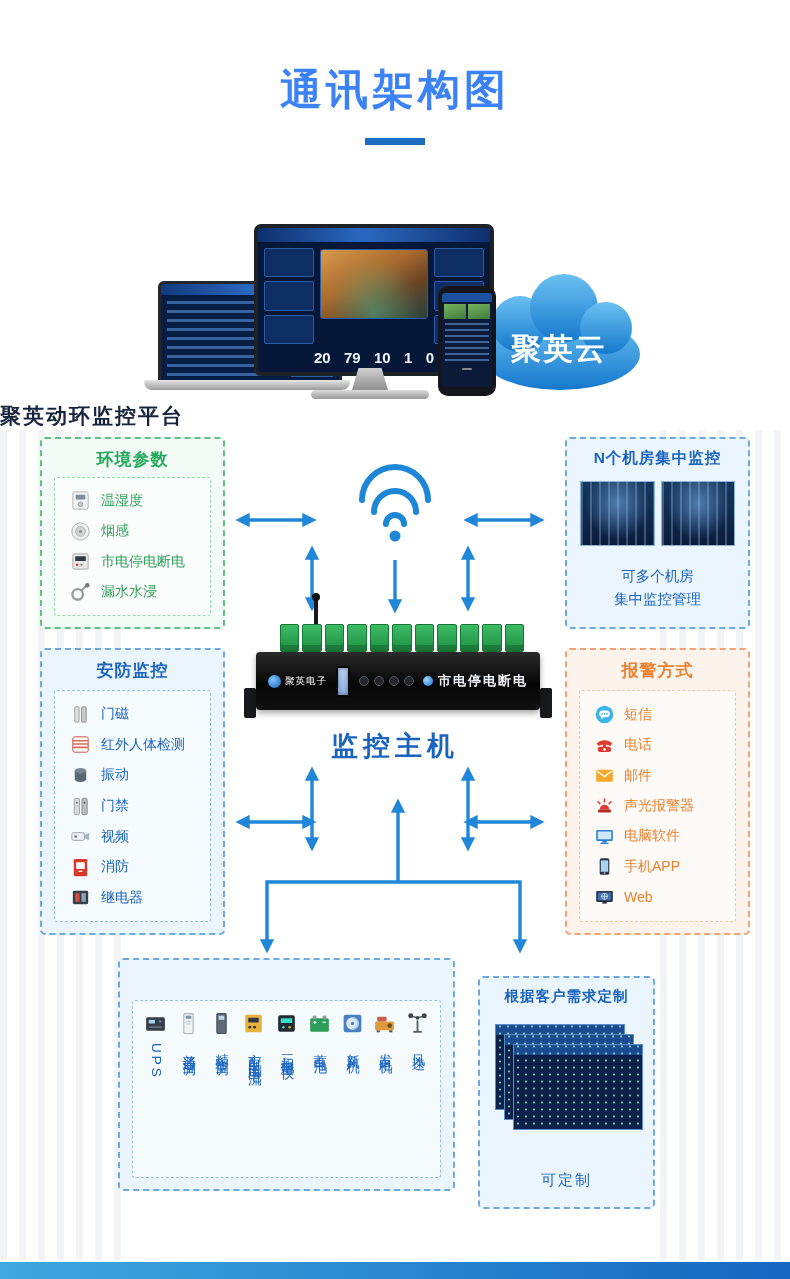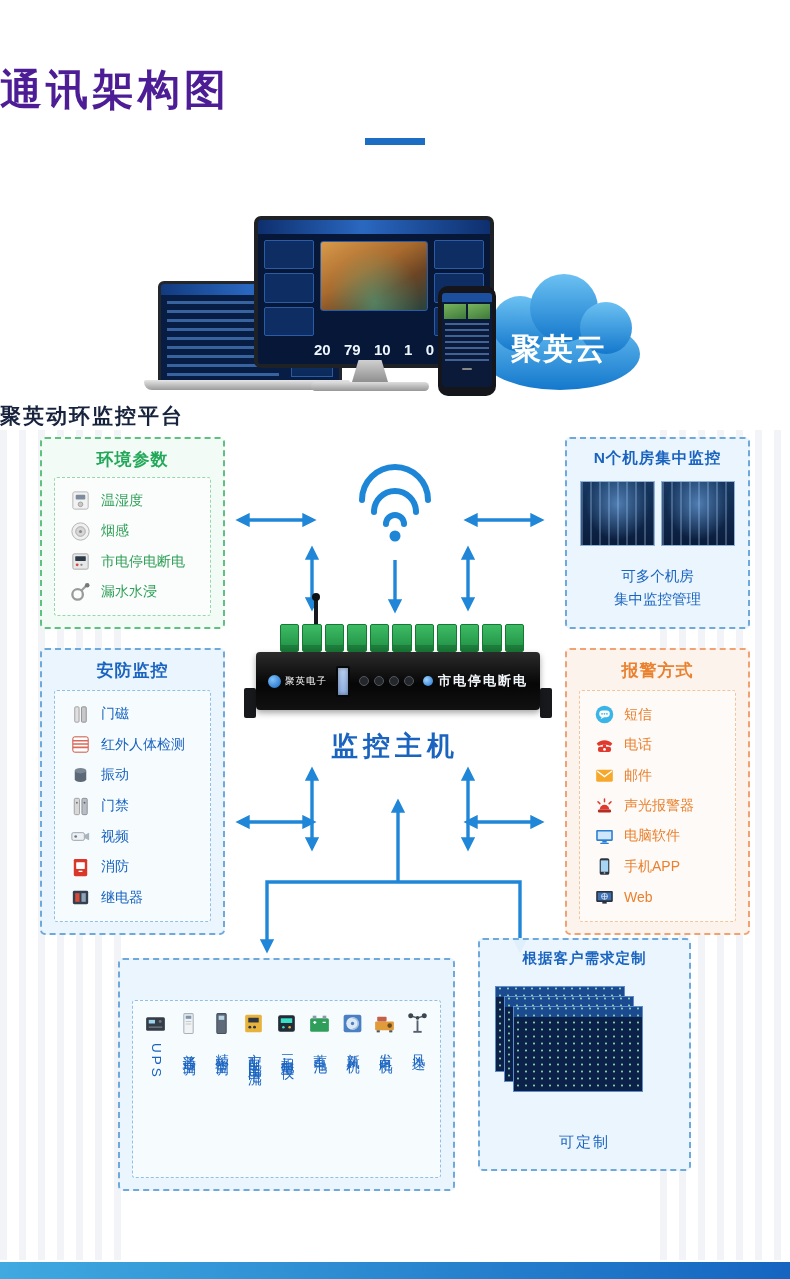--- a/index.html
+++ b/index.html
@@ -4,34 +4,34 @@
 <style>
   html,body{margin:0;padding:0}
   body{width:790px;height:1279px;background:#fff;font-family:"Liberation Sans","DejaVu Sans",sans-serif}
   .page{position:relative;width:790px;height:1279px;overflow:hidden;background:#fff}
 
   
   .bg-strip{position:absolute;top:430px;height:830px;width:130px;opacity:.055;pointer-events:none;
     background:repeating-linear-gradient(90deg,#0c2f63 0 7px,transparent 7px 19px)}
   .bg-strip.left{left:0}.bg-strip.right{right:0}
 
-  .main-title{position:absolute;top:62px;left:0;width:100%;text-align:left;font-size:42px;font-weight:bold;color:#4c1d95;letter-spacing:4px}
+  .main-title{position:absolute;top:62px;left:0;width:100%;text-align:center;font-size:42px;font-weight:bold;color:#3b82f6;letter-spacing:4px}
   .title-underline{position:absolute;top:138px;left:365px;width:60px;height:7px;background:#1b6ec2}
 
   
   .laptop-screen{position:absolute;left:158px;top:281px;width:178px;height:99px;background:#081d44;border:3px solid #23262b;border-radius:6px 6px 0 0;overflow:hidden;z-index:1}
   .l-head{height:11px;background:linear-gradient(90deg,#123a7e,#2a68c0 50%,#123a7e)}
   .l-rows{position:absolute;left:6px;top:17px;width:112px;bottom:6px;background:repeating-linear-gradient(180deg,rgba(96,156,232,.55) 0 3px,transparent 3px 9px)}
   .l-side{position:absolute;right:6px;top:17px;width:40px;bottom:6px;background:linear-gradient(180deg,#13407e,#0b2a5c);border:1px solid #2a5aa0}
   .laptop-base{position:absolute;left:144px;top:380px;width:206px;height:10px;background:linear-gradient(180deg,#e6e6e6,#9b9b9b);border-radius:2px 2px 8px 8px;z-index:1}
 
   .cloud-wrap{position:absolute;left:468px;top:262px;width:182px;height:136px;z-index:2}
   .cloud-wrap text{font-family:"Liberation Sans",sans-serif;font-weight:bold;font-size:30px;fill:#ffffff;letter-spacing:2px}
 
-  .monitor{position:absolute;left:254px;top:216px;width:232px;height:176px;z-index:3}
+  .monitor{position:absolute;left:254px;top:224px;width:232px;height:176px;z-index:3}
   .m-screen{position:absolute;left:0;top:0;width:232px;height:144px;background:#071737;border:4px solid #1e2126;border-radius:7px;overflow:hidden}
   .m-head{height:14px;background:linear-gradient(90deg,#0e2f6e,#2a68c0 45%,#0e2f6e)}
   .m-col{position:absolute;top:20px;bottom:28px;width:50px;display:flex;flex-direction:column;gap:4px}
   .m-col.l{left:6px}.m-col.r{right:6px}
   .m-col i{flex:1;background:#0e2d63;border:1px solid #2b5ca8;border-radius:2px}
   .m-center{position:absolute;left:62px;right:62px;top:21px;height:68px;border-radius:3px;border:1px solid #2b5ca8;
     background:radial-gradient(ellipse at 50% 88%, rgba(64,220,185,.4), rgba(64,220,185,0) 62%),
                linear-gradient(150deg,#d89a4a,#a86a2e 42%,#6a4424 68%,#27433e)}
   .m-stats{position:absolute;left:56px;right:56px;bottom:6px;display:flex;justify-content:space-between;color:#eef7ff;font-size:15px;font-weight:bold}
   .m-neck{position:absolute;left:98px;top:144px;width:36px;height:22px;background:linear-gradient(180deg,#d0d0d0,#8f8f8f);clip-path:polygon(18% 0,82% 0,100% 100%,0 100%)}
@@ -80,21 +80,21 @@
   .alarm .inner{top:40px;border-color:#f4c49c}
   .alarm .lbl{color:#e9812f}
 
   .power{left:118px;top:958px;width:337px;height:233px;border-color:#6fa9dc;background:rgba(234,244,253,.95)}
   .power .panel-title{color:#1a64c0}
   .power .inner{top:40px;border-color:#92bfe8;flex-direction:row;justify-content:space-between;align-items:flex-start;padding:10px 10px 8px}
   .pcol{display:flex;flex-direction:column;align-items:center;gap:7px}
   .picn{width:25px;height:25px}
   .vlabel{writing-mode:vertical-rl;text-orientation:mixed;color:#1a64c0;font-size:13.5px;letter-spacing:3px;line-height:1.1}
 
-  .custom{left:478px;top:938px;width:213px;height:233px;border-color:#6fa9dc;background:rgba(234,244,253,.95)}
+  .custom{left:478px;top:976px;width:177px;height:233px;border-color:#6fa9dc;background:rgba(234,244,253,.95)}
   .custom .panel-title{color:#1a64c0;font-size:14.5px}
   .shots{position:absolute;left:15px;top:46px;width:148px;height:112px}
   .shot{position:absolute;width:128px;height:84px;border:1px solid #5d8cc8;
     background:radial-gradient(circle, rgba(150,235,180,.85) 0.8px, rgba(0,0,0,0) 1.3px) 0 12px/8px 7px,
                linear-gradient(180deg,#1c4a90 0 10px,rgba(0,0,0,0) 10px),#0c2149}
   .shot.s1{left:0;top:0}.shot.s2{left:9px;top:10px}.shot.s3{left:18px;top:20px}
   .custom-cap{position:absolute;left:0;bottom:17px;width:100%;text-align:center;color:#1a64c0;font-size:15px;letter-spacing:2px}
 
   
   .wifi{position:absolute;left:352px;top:458px;width:86px;height:96px;z-index:5}

